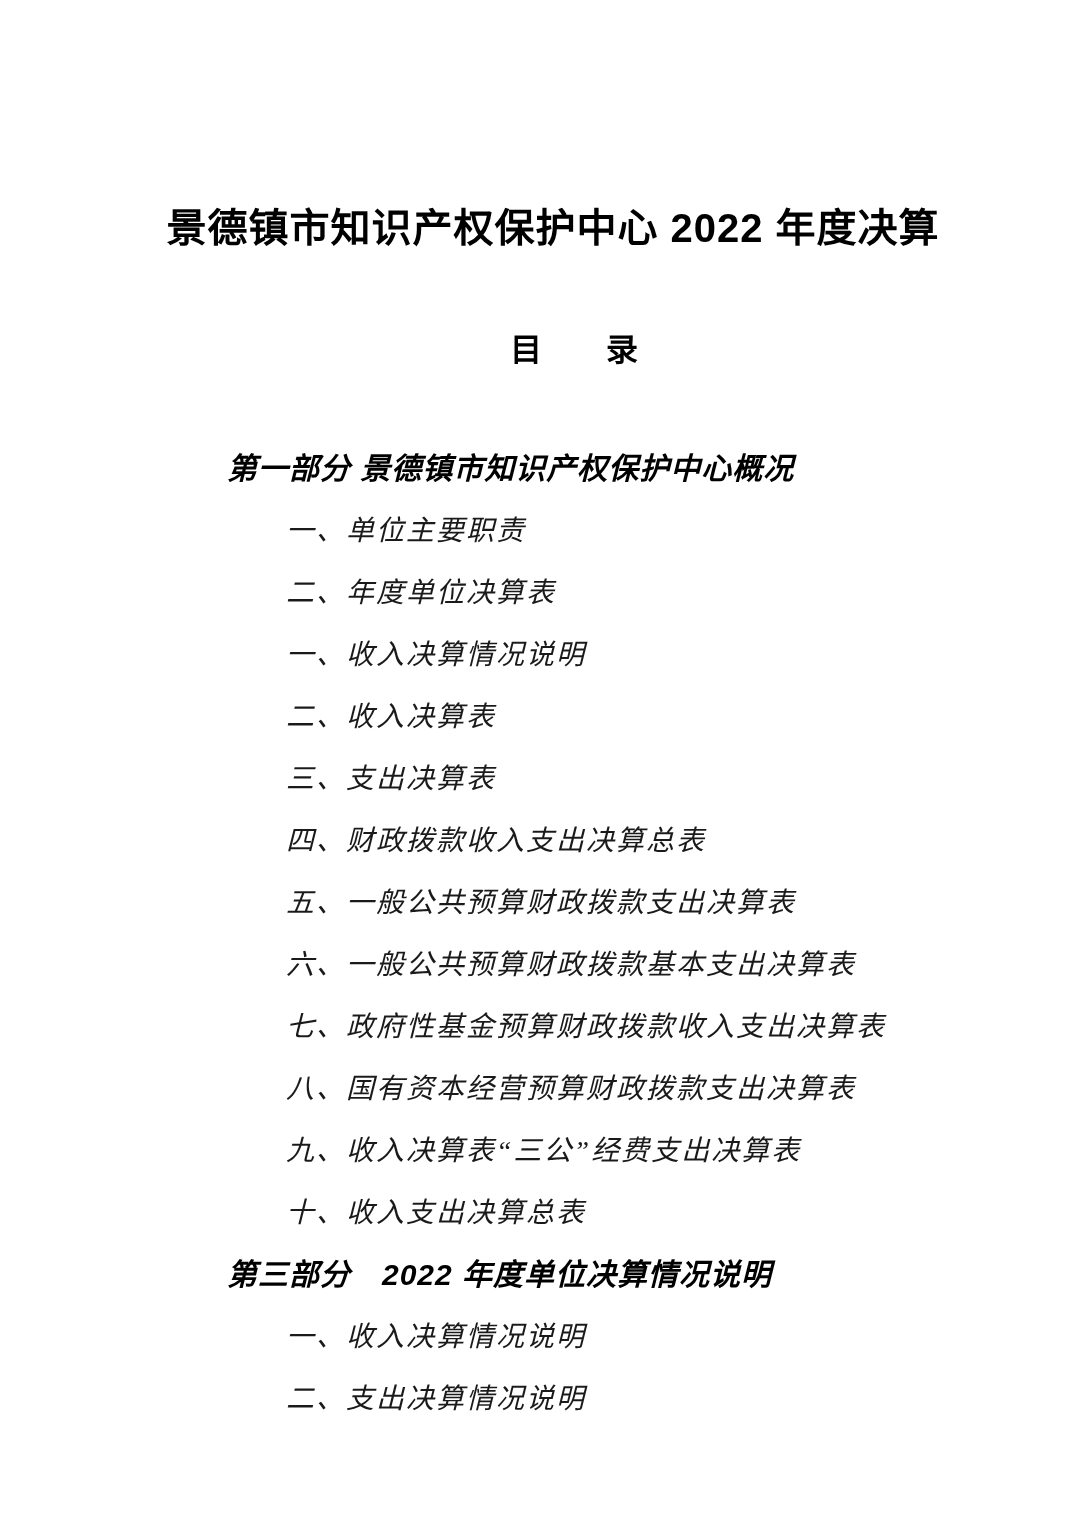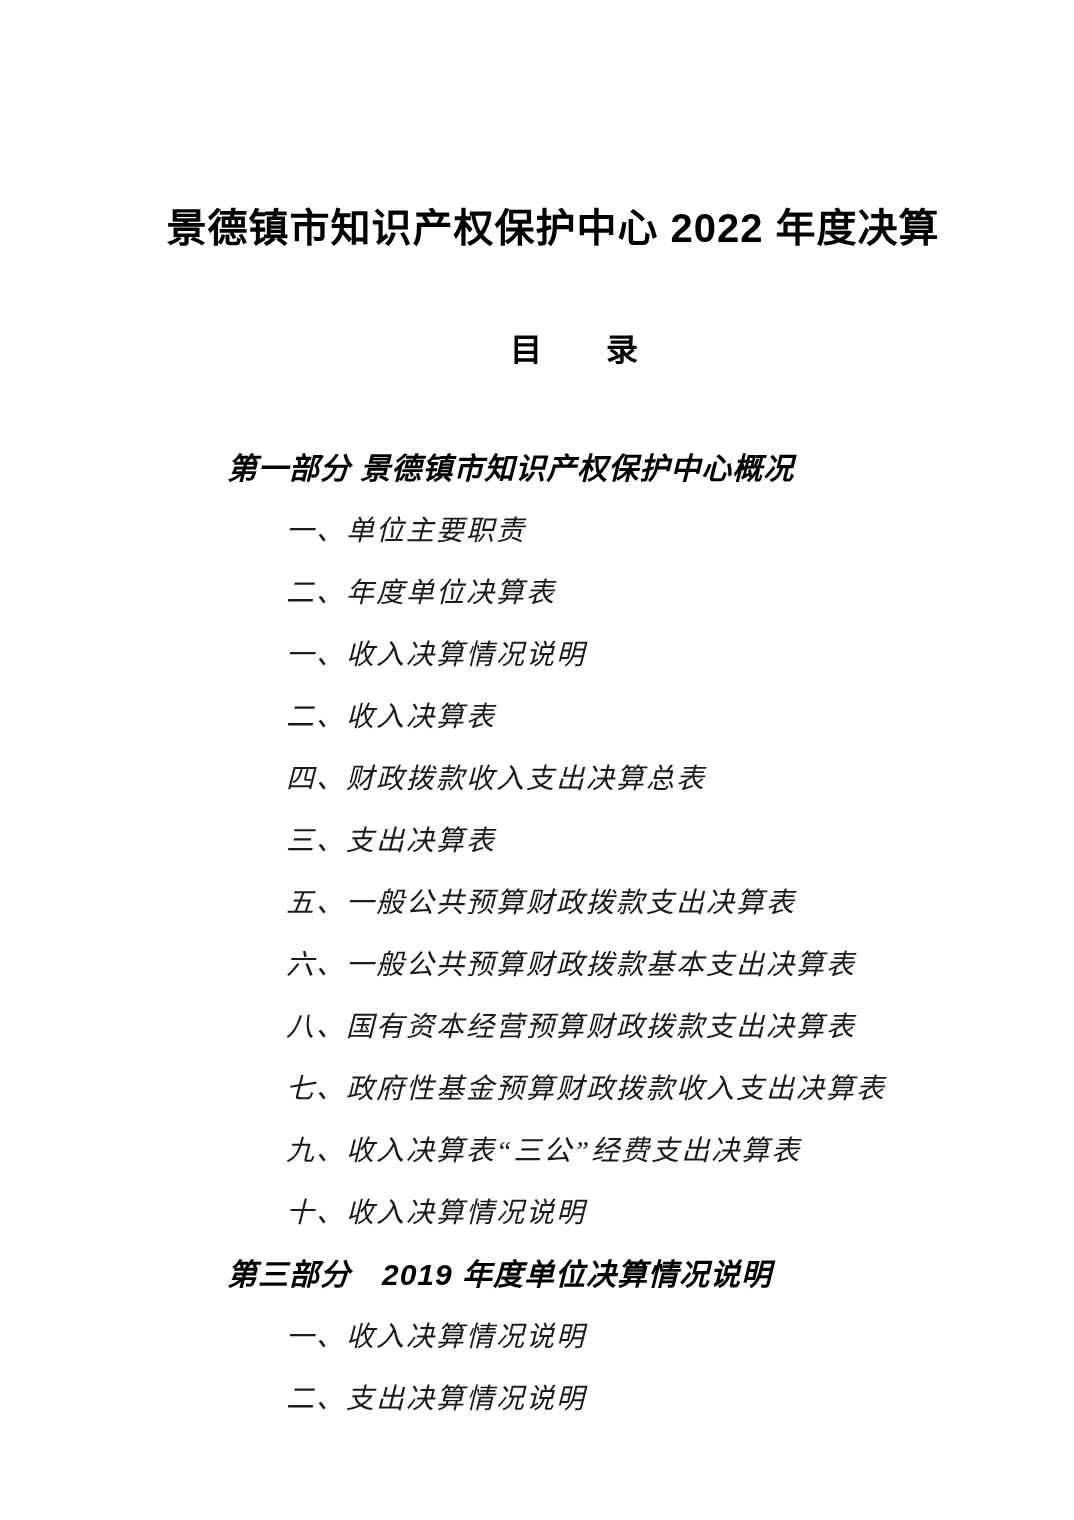--- a/index.html
+++ b/index.html
@@ -76,28 +76,28 @@
   <div class="toc-list">
 
     <div class="toc-section-heading">第一部分 景德镇市知识产权保护中心概况</div>
 
     <div class="toc-item">一、单位主要职责</div>
     <div class="toc-item">二、年度单位决算表</div>
 
 
     <div class="toc-item">一、收入决算情况说明</div>
     <div class="toc-item">二、收入决算表</div>
+    <div class="toc-item">三、支出决算表</div>
     <div class="toc-item">四、财政拨款收入支出决算总表</div>
-    <div class="toc-item">三、支出决算表</div>
     <div class="toc-item">五、一般公共预算财政拨款支出决算表</div>
     <div class="toc-item">六、一般公共预算财政拨款基本支出决算表</div>
+    <div class="toc-item">七、政府性基金预算财政拨款收入支出决算表</div>
     <div class="toc-item">八、国有资本经营预算财政拨款支出决算表</div>
-    <div class="toc-item">七、政府性基金预算财政拨款收入支出决算表</div>
     <div class="toc-item">九、收入决算表“三公”经费支出决算表</div>
-    <div class="toc-item">十、收入决算情况说明</div>
+    <div class="toc-item">十、收入支出决算总表</div>
 
-    <div class="toc-section-heading">第三部分　2019 年度单位决算情况说明</div>
+    <div class="toc-section-heading">第三部分　2022 年度单位决算情况说明</div>
 
     <div class="toc-item">一、收入决算情况说明</div>
     <div class="toc-item">二、支出决算情况说明</div>
 
   </div>
 </div>
 
 </body></html>

